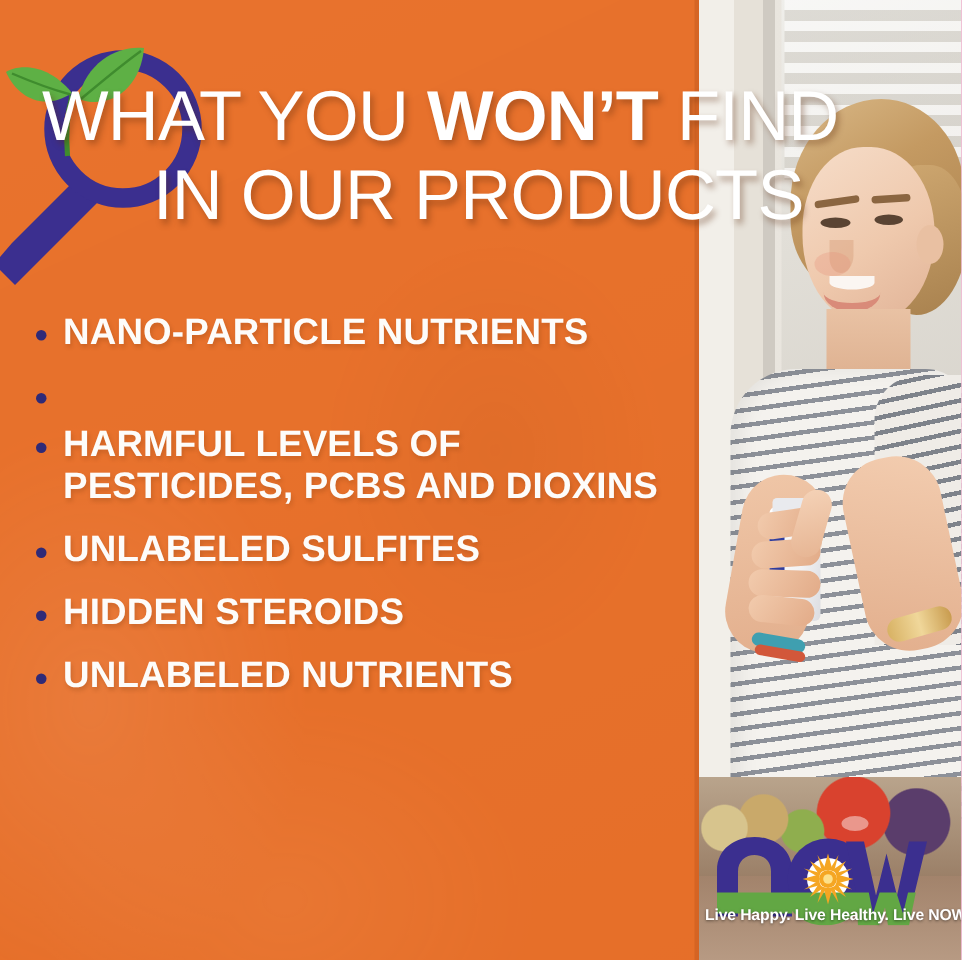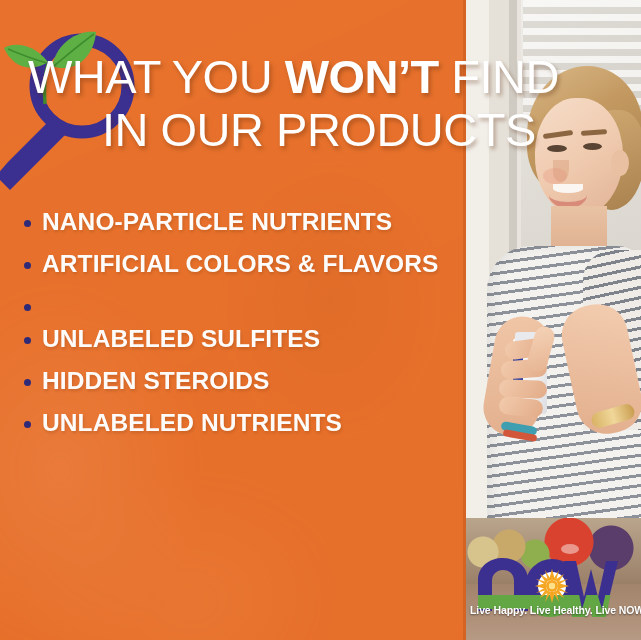--- a/index.html
+++ b/index.html
@@ -467,24 +467,25 @@
     <div class="title-line l2">IN OUR PRODUCTS</div>
   </div>
 
   <ul class="bullets">
     <li class="bullet-row">
       <span class="bullet-dot"></span>
       <span class="bullet-text">NANO-PARTICLE NUTRIENTS</span>
     </li>
     <li class="bullet-row">
       <span class="bullet-dot"></span>
-      <span class="bullet-text">ARTIFICIAL COLORS &amp; FLAVORS</span>
     </li>
     <li class="bullet-row">
       <span class="bullet-dot"></span>
+      <span class="bullet-text">HARMFUL LEVELS OF
+PESTICIDES, PCBS AND DIOXINS</span>
     </li>
     <li class="bullet-row">
       <span class="bullet-dot"></span>
       <span class="bullet-text">UNLABELED SULFITES</span>
     </li>
     <li class="bullet-row">
       <span class="bullet-dot"></span>
       <span class="bullet-text">HIDDEN STEROIDS</span>
     </li>
     <li class="bullet-row">

